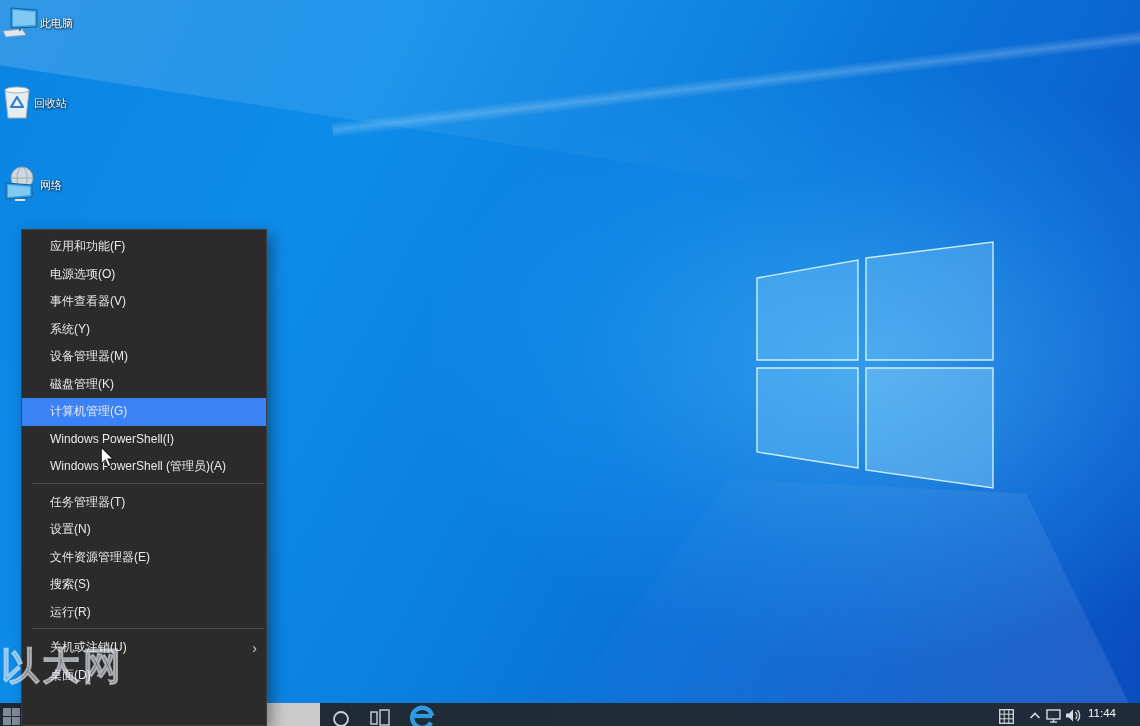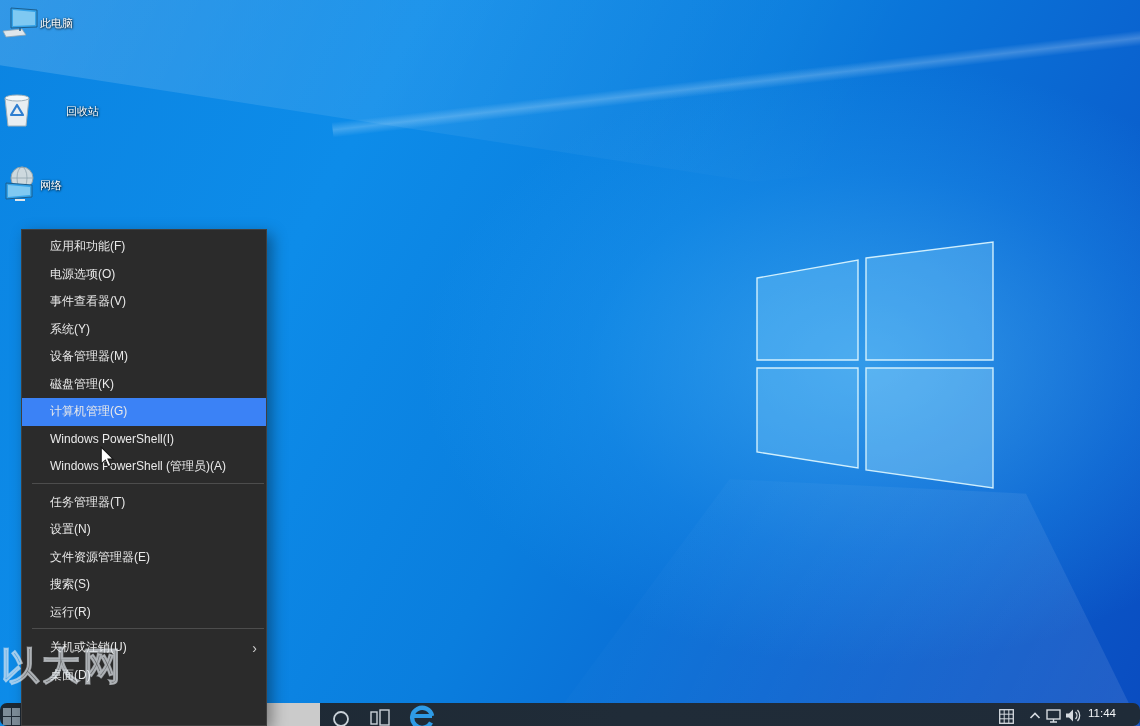--- a/index.html
+++ b/index.html
@@ -42,21 +42,21 @@
   .sep{height:1px;background:#4d4d4d;margin:2px 2px 5px 10px;}
 
   
   .watermark{position:absolute;left:1px;top:641px;z-index:60;
     font-size:38px;letter-spacing:3px;font-weight:bold;
     color:rgba(210,216,222,.34);-webkit-text-stroke:1px rgba(235,240,245,.55);
     white-space:nowrap;pointer-events:none;}
 
   
   .taskbar{position:absolute;left:0;top:703px;width:1140px;height:23px;
-    background:linear-gradient(90deg,#1d2833 0%,#202c38 55%,#1f2b38 100%);overflow:hidden;z-index:30;border-radius:7px;}
+    background:linear-gradient(90deg,#1d2833 0%,#202c38 55%,#1f2b38 100%);overflow:hidden;z-index:30;}
   .tb-item{position:absolute;top:0;height:23px;display:flex;align-items:flex-start;justify-content:center;}
   .start-frag{left:0;width:22px;}
   .start-grid{margin-top:5px;width:17px;height:17px;display:grid;grid-template-columns:8px 8px;grid-template-rows:8px 8px;gap:1px;opacity:.8;}
   .start-grid span{background:#97a6b2;}
   .app-active{left:267px;width:53px;background:#cbcbcb;}
   .clock{position:absolute;left:1088px;top:4px;width:44px;font-size:11.5px;color:#f2f5f8;text-align:left;}
 
   svg{display:block;}
 </style>
 </head>
@@ -84,21 +84,21 @@
       <svg width="40" height="34" viewBox="0 0 40 34">
         <polygon points="11,2 37,4 37,21 11,22" fill="#36a3e8" stroke="#1b5e8e" stroke-width="1"></polygon>
         <polygon points="13,4 35,6 35,19 13,20" fill="#7fc9f2"></polygon>
         <polygon points="3,25 22,23 26,29 6,31" fill="#dfe7ec" stroke="#8fa3b0" stroke-width="0.8"></polygon>
         <line x1="20" y1="22" x2="20" y2="25" stroke="#1b5e8e" stroke-width="1.5"></line>
       </svg>
     </div>
     <div class="lbl">此电脑</div>
   </div>
 
-  <div class="dicon" style="top:92px;gap:32px;">
+  <div class="dicon" style="top:84px;">
     <div class="glyph">
       <svg width="34" height="36" viewBox="0 0 34 36">
         <path d="M5,6 L29,6 L26,34 L8,34 Z" fill="#e7eef2" stroke="#9fb0ba" stroke-width="1"></path>
         <ellipse cx="17" cy="6" rx="12" ry="3" fill="#f4f8fa" stroke="#9fb0ba" stroke-width="1"></ellipse>
         <path d="M17,13 L23,23 L11,23 Z" fill="none" stroke="#2f7fd0" stroke-width="2.2" stroke-linejoin="round"></path>
       </svg>
     </div>
     <div class="lbl">回收站</div>
   </div>
 

